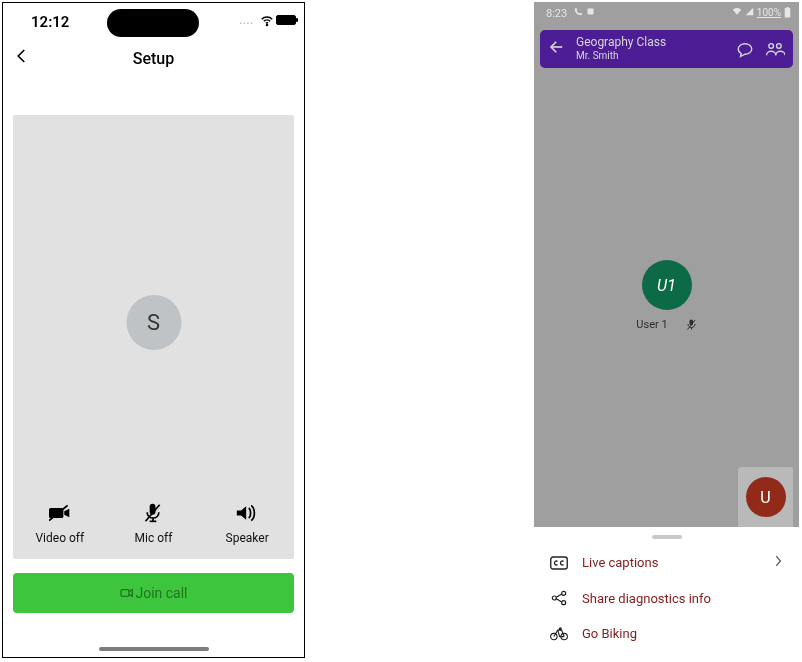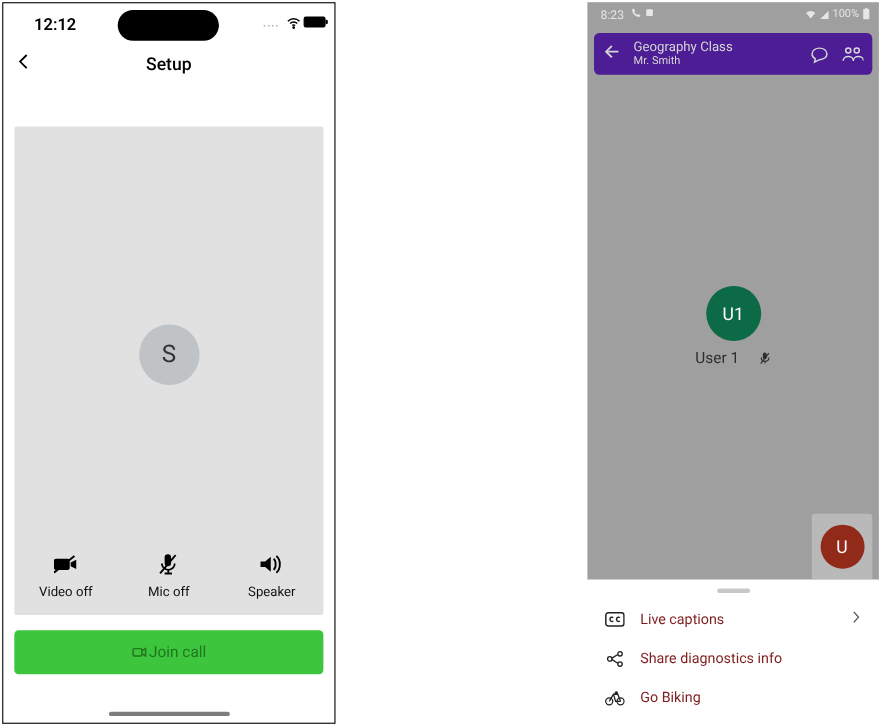--- a/index.html
+++ b/index.html
@@ -68,21 +68,21 @@
   .dim {
     position:absolute; top:0; left:0; right:0; height: 525px;
     background: #9f9f9f;
   }
   .status-right {
     position:absolute; top:0; left:0; right:0; height:24px;
     color:#e6e6e6; font-size:11px;
   }
   .status-right .time2 { position:absolute; left:12px; top:5px; }
   .status-right .icons-l { position:absolute; left:40px; top:5px; display:flex; gap:3px; }
-  .status-right .icons-r { position:absolute; right:8px; top:5px; display:flex; gap:3px; align-items:flex-end; }
+  .status-right .icons-r { position:absolute; right:8px; top:5px; display:flex; gap:3px; align-items:flex-start;text-decoration:underline; }
 
   .topbar {
     position:absolute; top:28px; left:6px; right:6px; height:38px;
     background:#4c1d95; border-radius:5px;
     display:flex; align-items:center; padding:0 8px; gap:10px;
   }
   .topbar .back2 svg { stroke:#d6d6d6; }
   .topbar .titles { flex:1; color:#d6d6d6; line-height:1.15; }
   .topbar .titles .t1 { font-size:12px; }
   .topbar .titles .t2 { font-size:10px;}
@@ -91,22 +91,23 @@
 
   .participant {
     position:absolute; top:258px; left:0; right:0;
     display:flex; flex-direction:column; align-items:center;
   }
   .avatar-u1 {
     width:50px; height:50px; border-radius:50%;
     background:#0c6a47; color:#fff;
     display:flex; align-items:center; justify-content:center;
     font-size:16px;
-  }
-  .pname { margin-top:8px; font-size:14px; color:#2e2e2e; display:flex; align-items:center; gap:18px;}
+    font-style:italic;
+  }
+  .pname { margin-top:8px; font-size:11px; color:#2e2e2e; display:flex; align-items:center; gap:18px;}
 
   .fab-wrap {
     position:absolute; right:6px; top:465px;
     width:55px; height:60px;
     background:#b9b9b9;
     display:flex; align-items:center; justify-content:center;
     border-top-left-radius:3px; border-top-right-radius:3px;
   }
   .fab {
     width:40px; height:40px; border-radius:50%;

